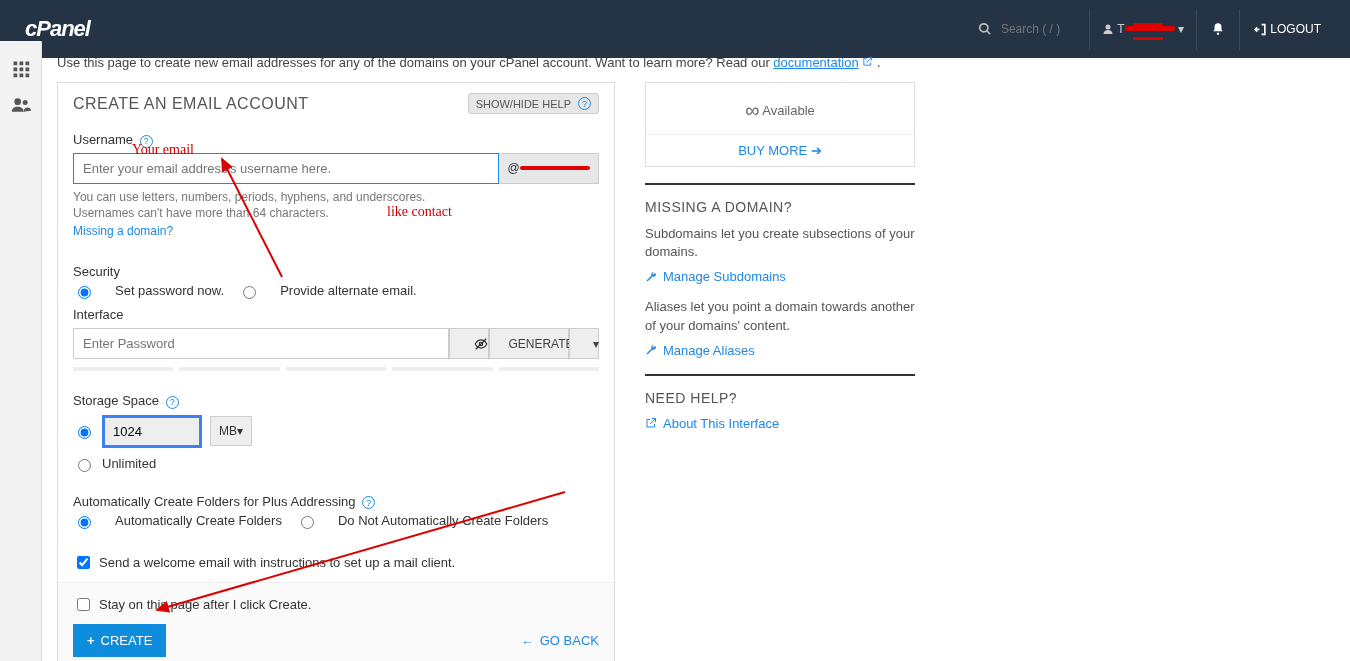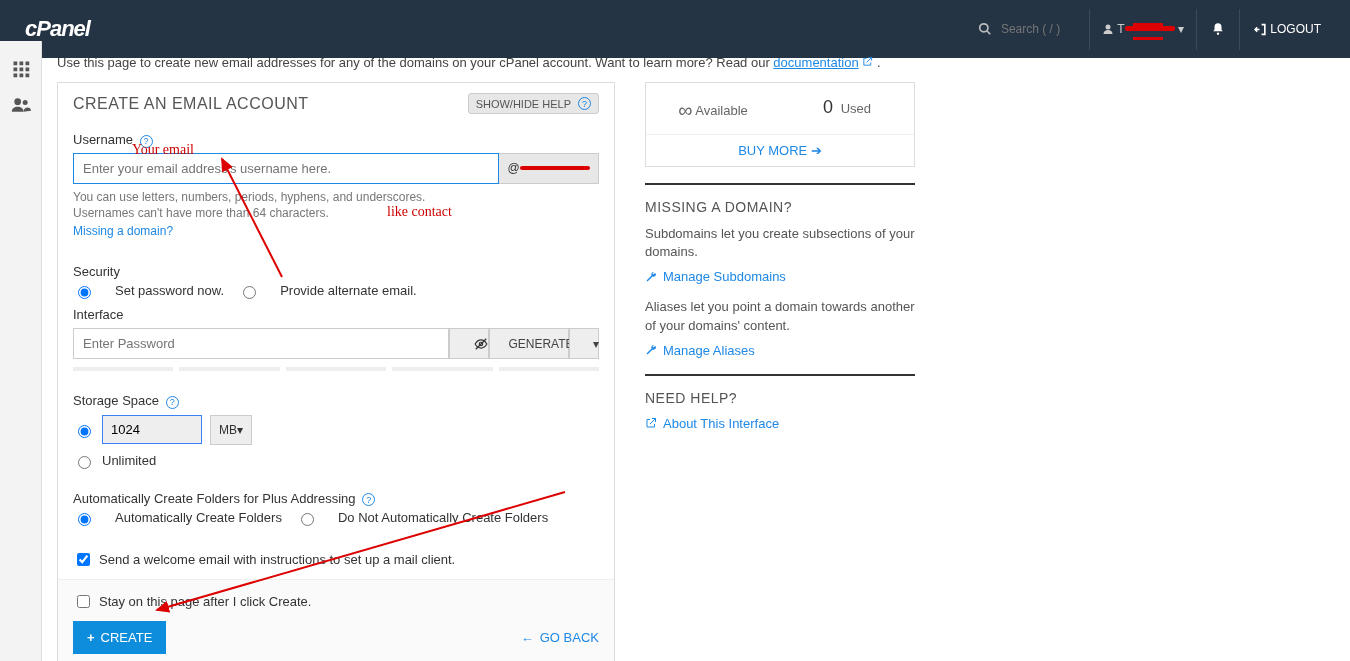--- a/index.html
+++ b/index.html
@@ -53,21 +53,21 @@
   .pw-row { display:flex; margin-top:6px; }
   .pw-row input { flex:1; border:1px solid #ccc; padding:7px 9px; font-size:13px; outline:none; min-width:0; }
   .btn-grey { border:1px solid #ccc; background:#eee; font-size:12px; color:#444; display:flex; align-items:center; justify-content:center; cursor:pointer;padding-left:24px; }
   .eye { width:40px; }
   .gen { width:80px; }
   .dd { width:30px; }
   .meter { display:flex; gap:6px; margin-top:8px; }
   .meter div { flex:1; height:4px; background:#eee; }
 
   .storage-row { display:flex; align-items:center; margin-top:6px; gap:8px; }
-  .storage-row input[type=text] { width:100px; border:1px solid #3b82f6; background:#eee; padding:6px 8px; font-size:13px; }
+  .storage-row input[type=text] { width:100px; border:3px solid #3b82f6; background:#eee; padding:6px 8px; font-size:13px; }
   .unit { width:42px; height:30px; border:1px solid #ccc; background:#eee; font-size:12px; display:flex; align-items:center; justify-content:center; }
 
   .check-row { display:flex; align-items:center; gap:6px; font-size:13px; margin-top:14px;}
 
   .panel-foot { border-top:1px solid #eee; background:#fafafa; padding:12px 15px; margin: 10px -15px -10px -15px; }
   .foot-actions { display:flex; align-items:center; justify-content:space-between; margin-top:10px; }
   .btn-primary { background:#0d8ddb; color:#fff; border:none; padding:9px 14px; font-size:13px; cursor:pointer; display:flex; align-items:center; gap:6px; }
   .goback { color:#1e88e5; font-size:13px; cursor:pointer; display:flex; align-items:center; gap:6px; }
 
   .stat-card { border:1px solid #ddd; }
@@ -271,21 +271,20 @@
           </defs>
         <line x1="225" y1="195" x2="165" y2="77" stroke="#d00" stroke-width="2" marker-end="url(#ah)"></line>
         <line x1="508" y1="410" x2="100" y2="528" stroke="#d00" stroke-width="2" marker-end="url(#ah)"></line>
       </svg>
     </div>
 
     <div class="rightcol">
       <div class="stat-card">
         <div class="stat-row">
           <div class="stat"><span class="infinity">∞</span> <span>Available</span></div>
-          <div class="stat"><span class="big">0</span> <span>Used</span></div>
         </div>
         <div class="buymore"><a href="#"><span>BUY MORE</span> <span>➔</span></a></div>
       </div>
 
       <hr class="r-hr">
       <div class="r-title">MISSING A DOMAIN?</div>
       <p class="r-p">Subdomains let you create subsections of your domains.</p>
       <div class="r-link">
         <svg width="12" height="12" viewBox="0 0 24 24" fill="#1e88e5">
             <path d="M22 6a5 5 0 01-7 5L5 21l-2-2L13 9a5 5 0 015-7l-3 3 2 2 3-3z"></path>

